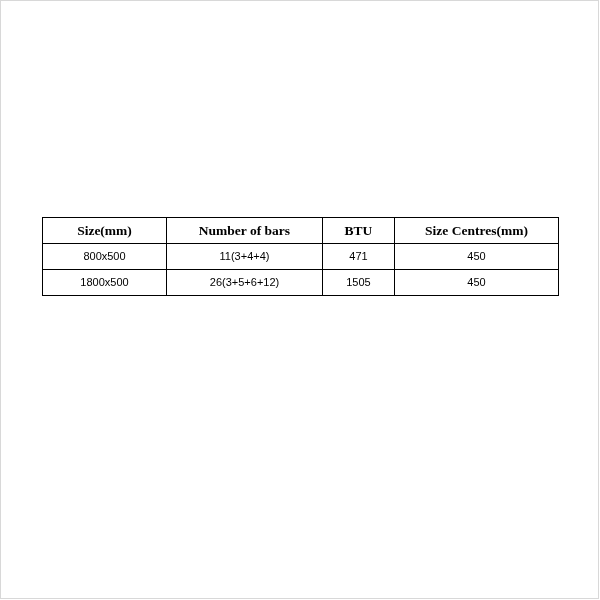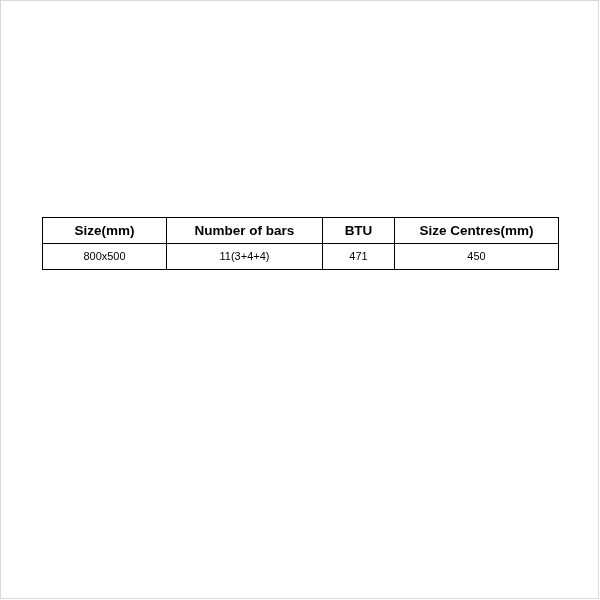--- a/index.html
+++ b/index.html
@@ -42,20 +42,21 @@
     color: #000000;
     padding: 0;
     height: 25px;
     line-height: 25px;
     font-size: 11px;
     white-space: nowrap;
   }
   table.spec-table th {
     font-weight: bold;
     font-size: 13.5px;
+    font-family: Liberation Serif, serif;
   }
   col.c0 { width: 124px; }
   col.c1 { width: 156px; }
   col.c2 { width: 72px; }
   col.c3 { width: 164px; }
 </style>
 </head>
 <body>
 
 <div class="page-frame"></div>
@@ -76,15 +77,21 @@
         <th>Size Centres(mm)</th>
       </tr>
     </thead>
     <tbody>
       <tr>
         <td>800x500</td>
         <td>11(3+4+4)</td>
         <td>471</td>
         <td>450</td>
       </tr>
+      <tr>
+        <td>1800x500</td>
+        <td>26(3+5+6+12)</td>
+        <td>1505</td>
+        <td>450</td>
+      </tr>
     </tbody>
   </table>
 </div>
 
 </body></html>

